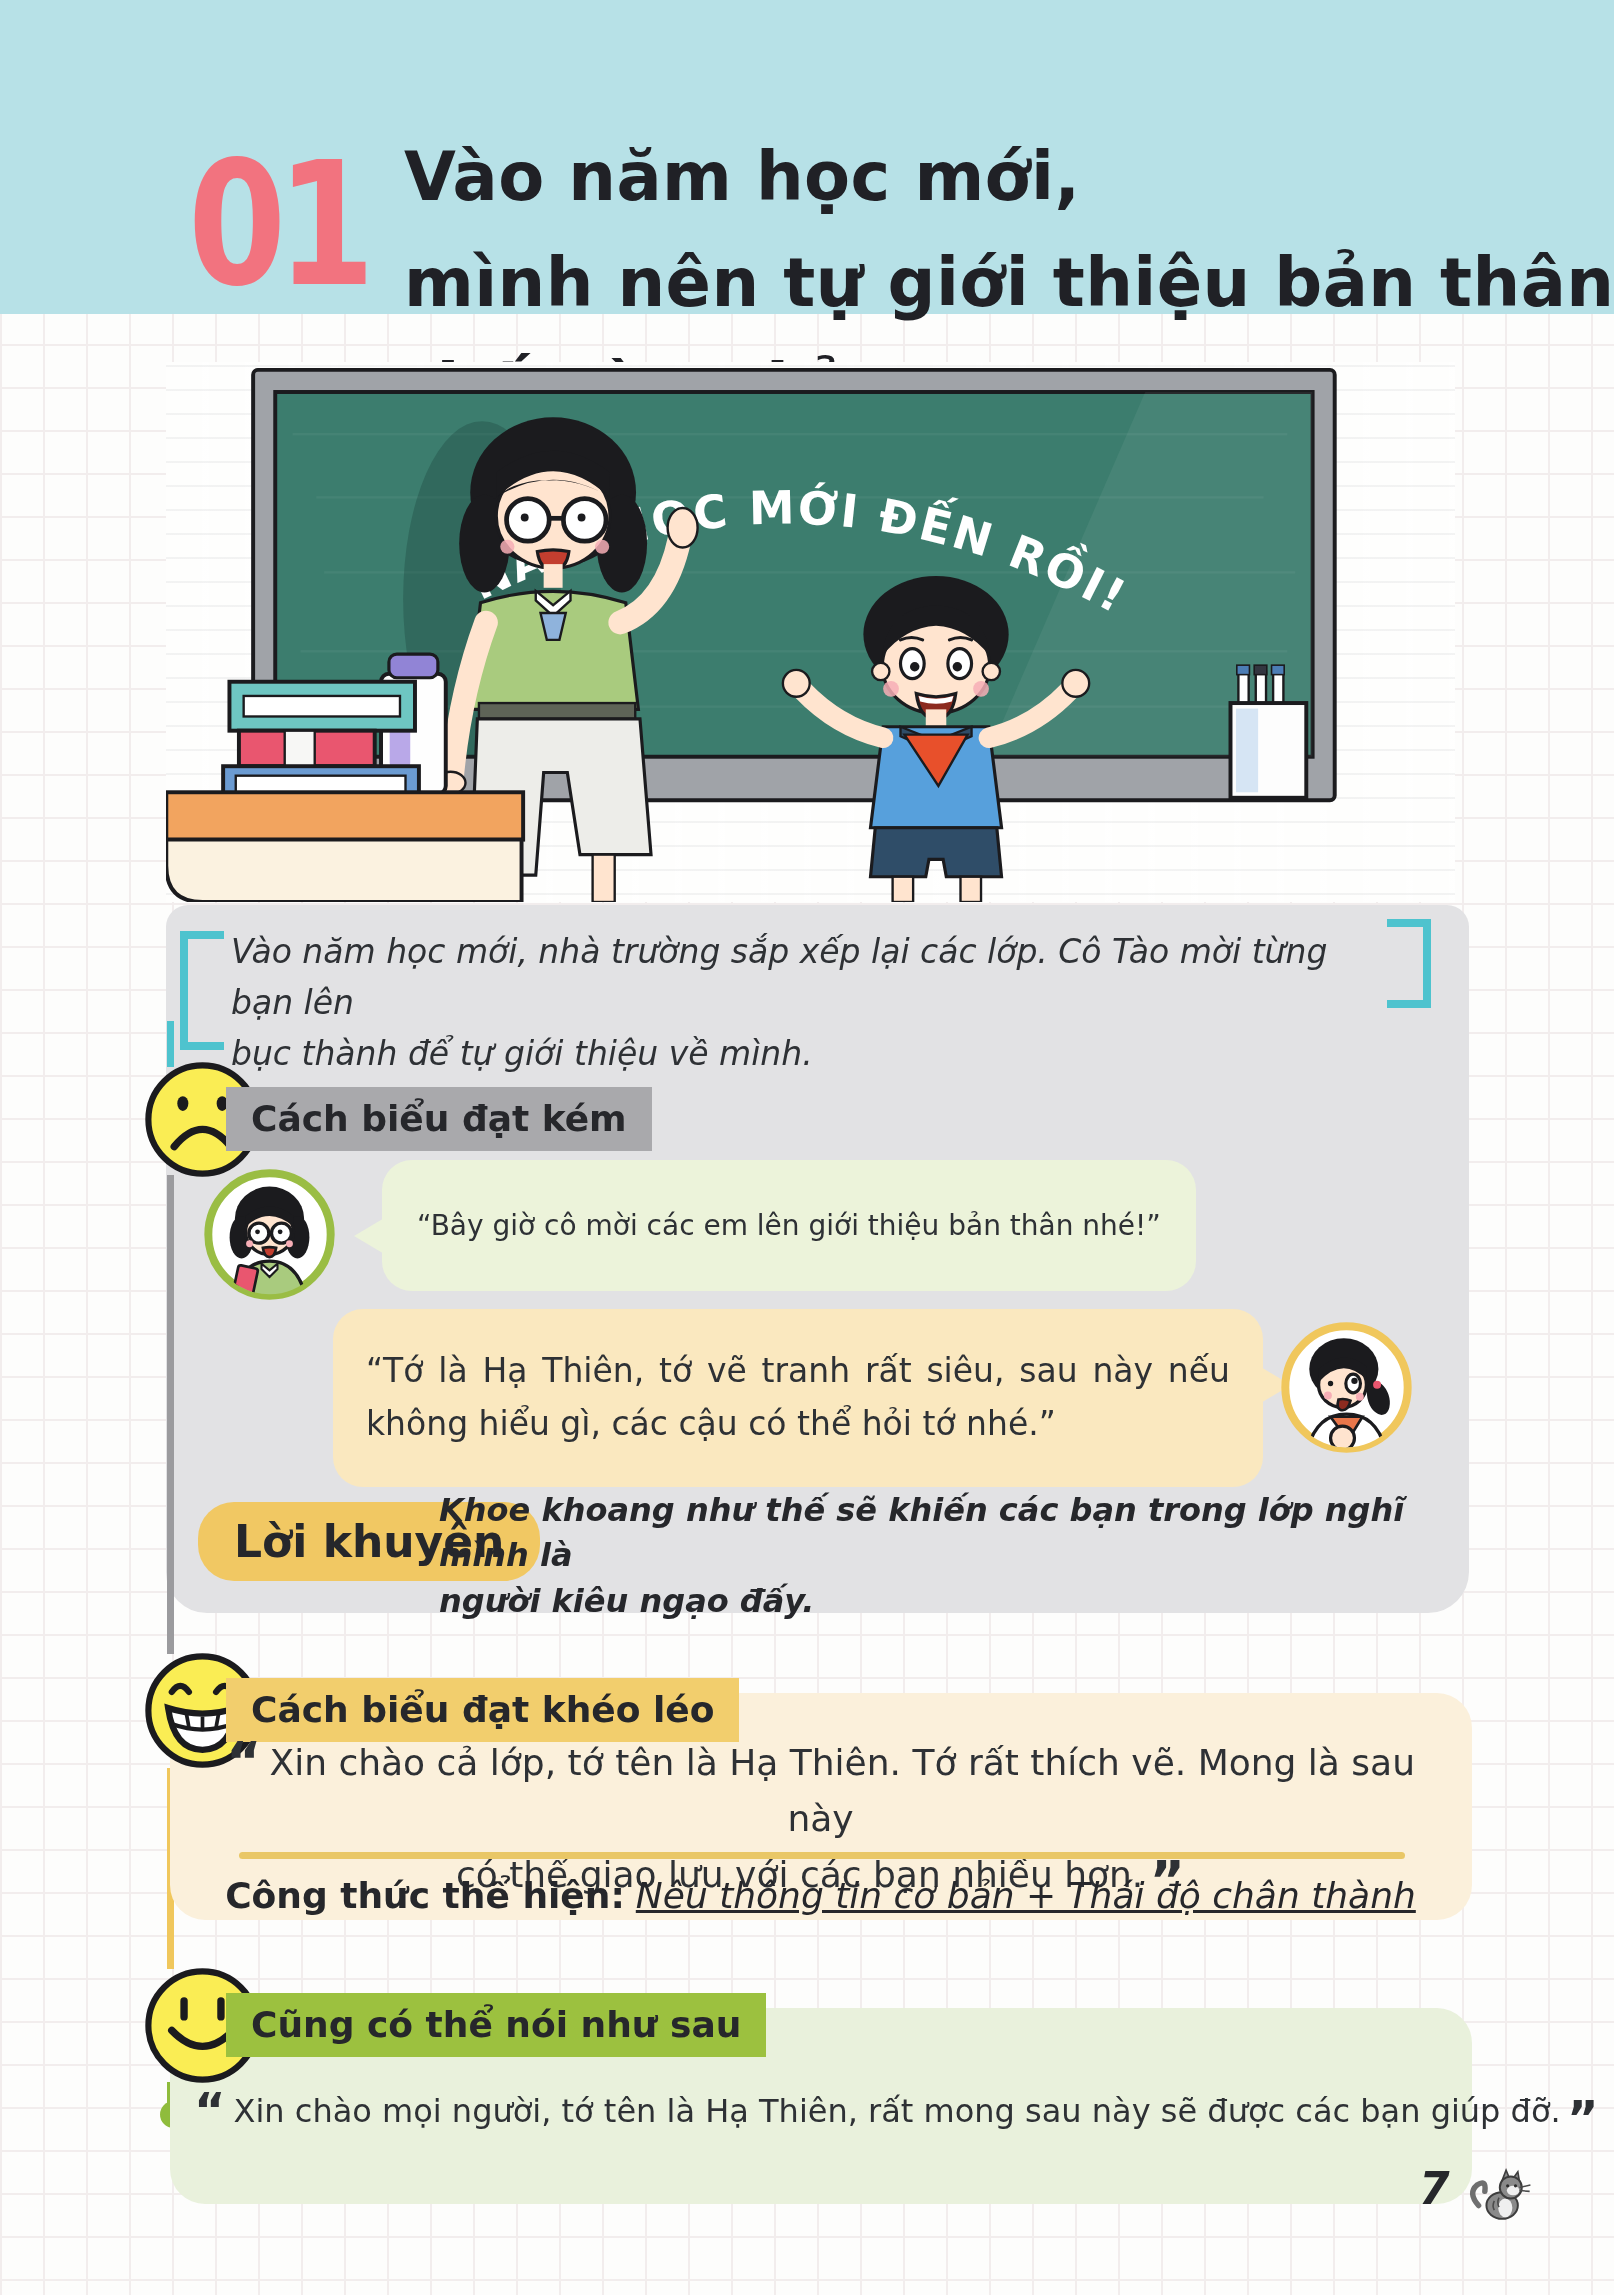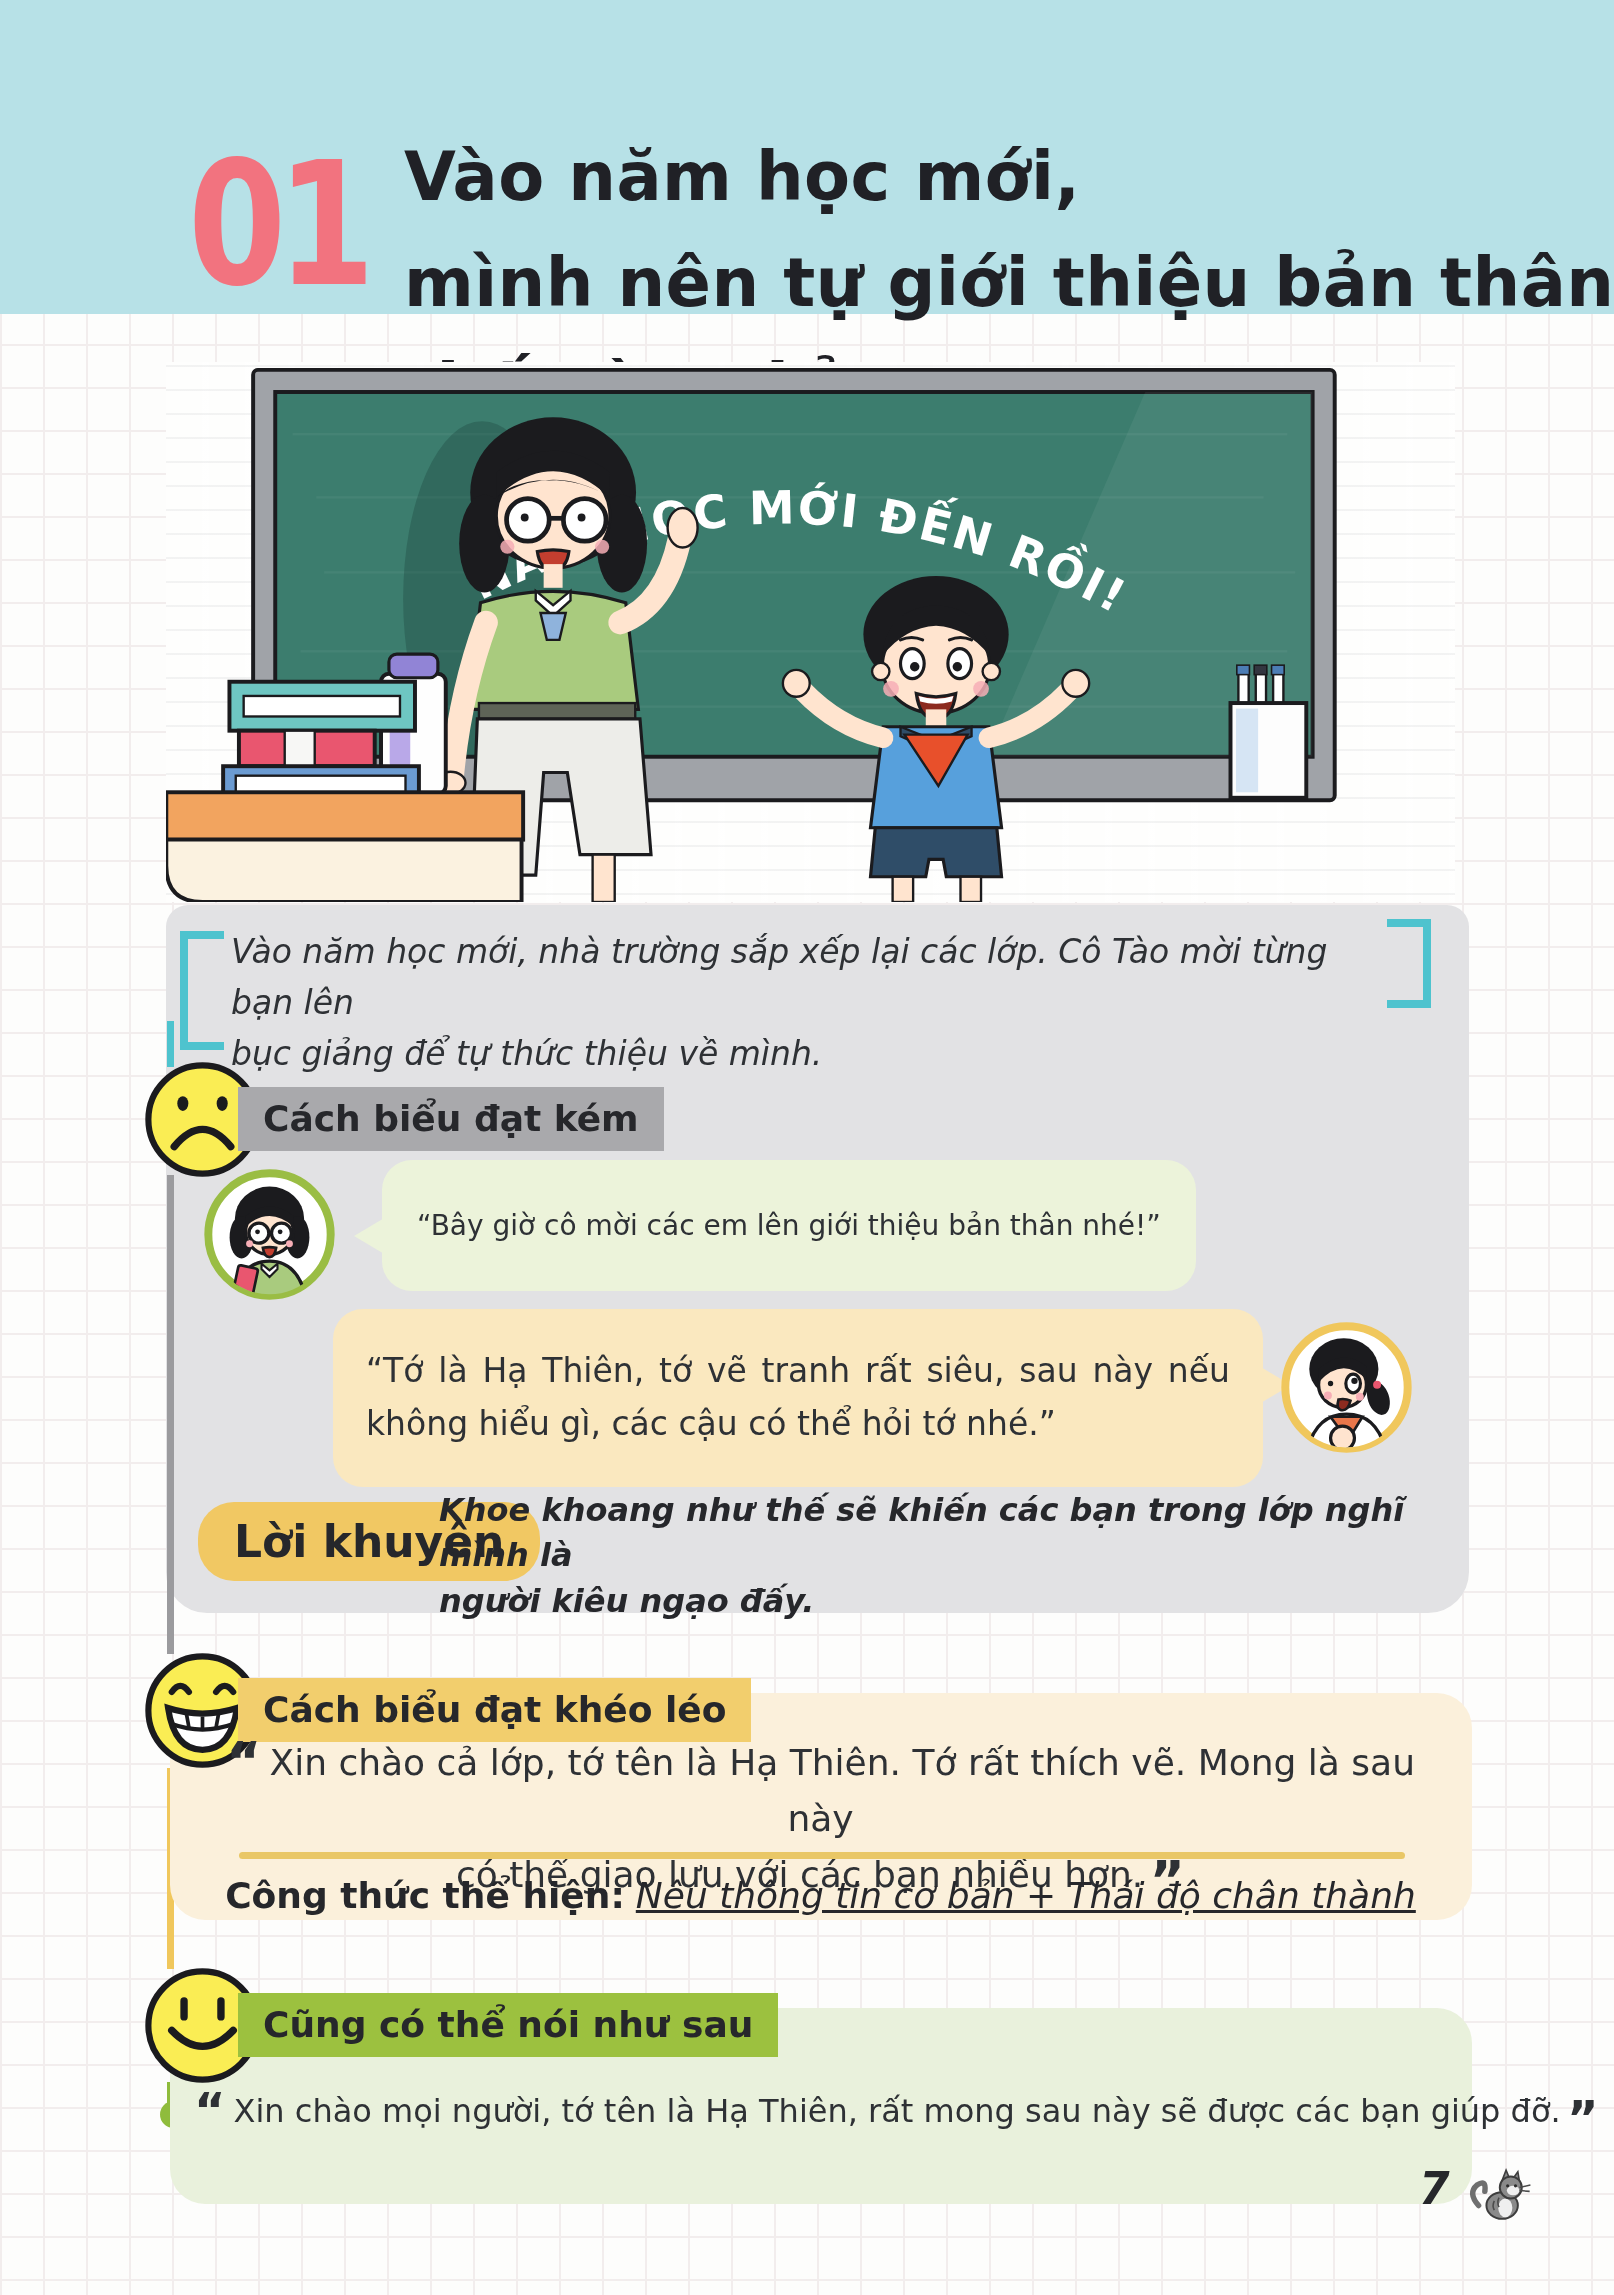--- a/index.html
+++ b/index.html
@@ -49,21 +49,21 @@
   .dot.gray{left:555px;top:1106px;width:22px;height:22px;background:#96969A;}
   .dot.gold{left:779px;top:1697px;width:24px;height:24px;background:#E9BC4F;}
   .dot.green{left:845px;top:2011px;width:24px;height:24px;background:#8FBC3C;}
   .dot.green-edge{left:160px;top:2101px;width:27px;height:27px;background:#8FBC3C;}
   
   .emoji{position:absolute;width:123px;height:123px;}
   .emoji.sad{left:141px;top:1058px;}
   .emoji.grin{left:141px;top:1649px;}
   .emoji.smile{left:141px;top:1964px;}
   
-  .section-label{position:absolute;font-weight:bold;font-size:36px;color:#26272B;padding:12px 25px;line-height:1.1;margin-left:12px;}
+  .section-label{position:absolute;font-weight:bold;font-size:36px;color:#26272B;padding:12px 25px;line-height:1.1;}
   .section-label.bad{left:226px;top:1087px;background:#A9A9AC;}
   .section-label.good{left:226px;top:1678px;background:#F2CE6D;}
   .section-label.alt{left:226px;top:1993px;background:#9CC13F;}
   
   .avatar{position:absolute;width:133px;height:133px;border-radius:50%;}
   .avatar.teacher{left:203px;top:1168px;}
   .avatar.girl{left:1280px;top:1321px;}
   
   .bubble{position:absolute;color:#2E3135;}
   .bubble-teacher{left:382px;top:1160px;background:#ECF3DA;border-radius:30px;padding:49px 35px;font-size:28px;white-space:nowrap;}
@@ -218,21 +218,21 @@
       </g>
     </svg>
   </div>
 
   <div class="gray-panel"></div>
 
   <div class="bracket left"></div>
   <div class="bracket right"></div>
   <div class="context-text">
     <div>Vào năm học mới, nhà trường sắp xếp lại các lớp. Cô Tào mời từng bạn lên</div>
-    <div>bục giảng để tự thức thiệu về mình.</div>
+    <div>bục thành để tự giới thiệu về mình.</div>
   </div>
 
   <div class="vline teal"></div>
   <div class="vline gray"></div>
   <div class="vline yellow"></div>
   <div class="vline green"></div>
   <div class="hline gray"></div>
   <div class="hline gold"></div>
   <div class="hline green"></div>
   <div class="dot gray"></div>

